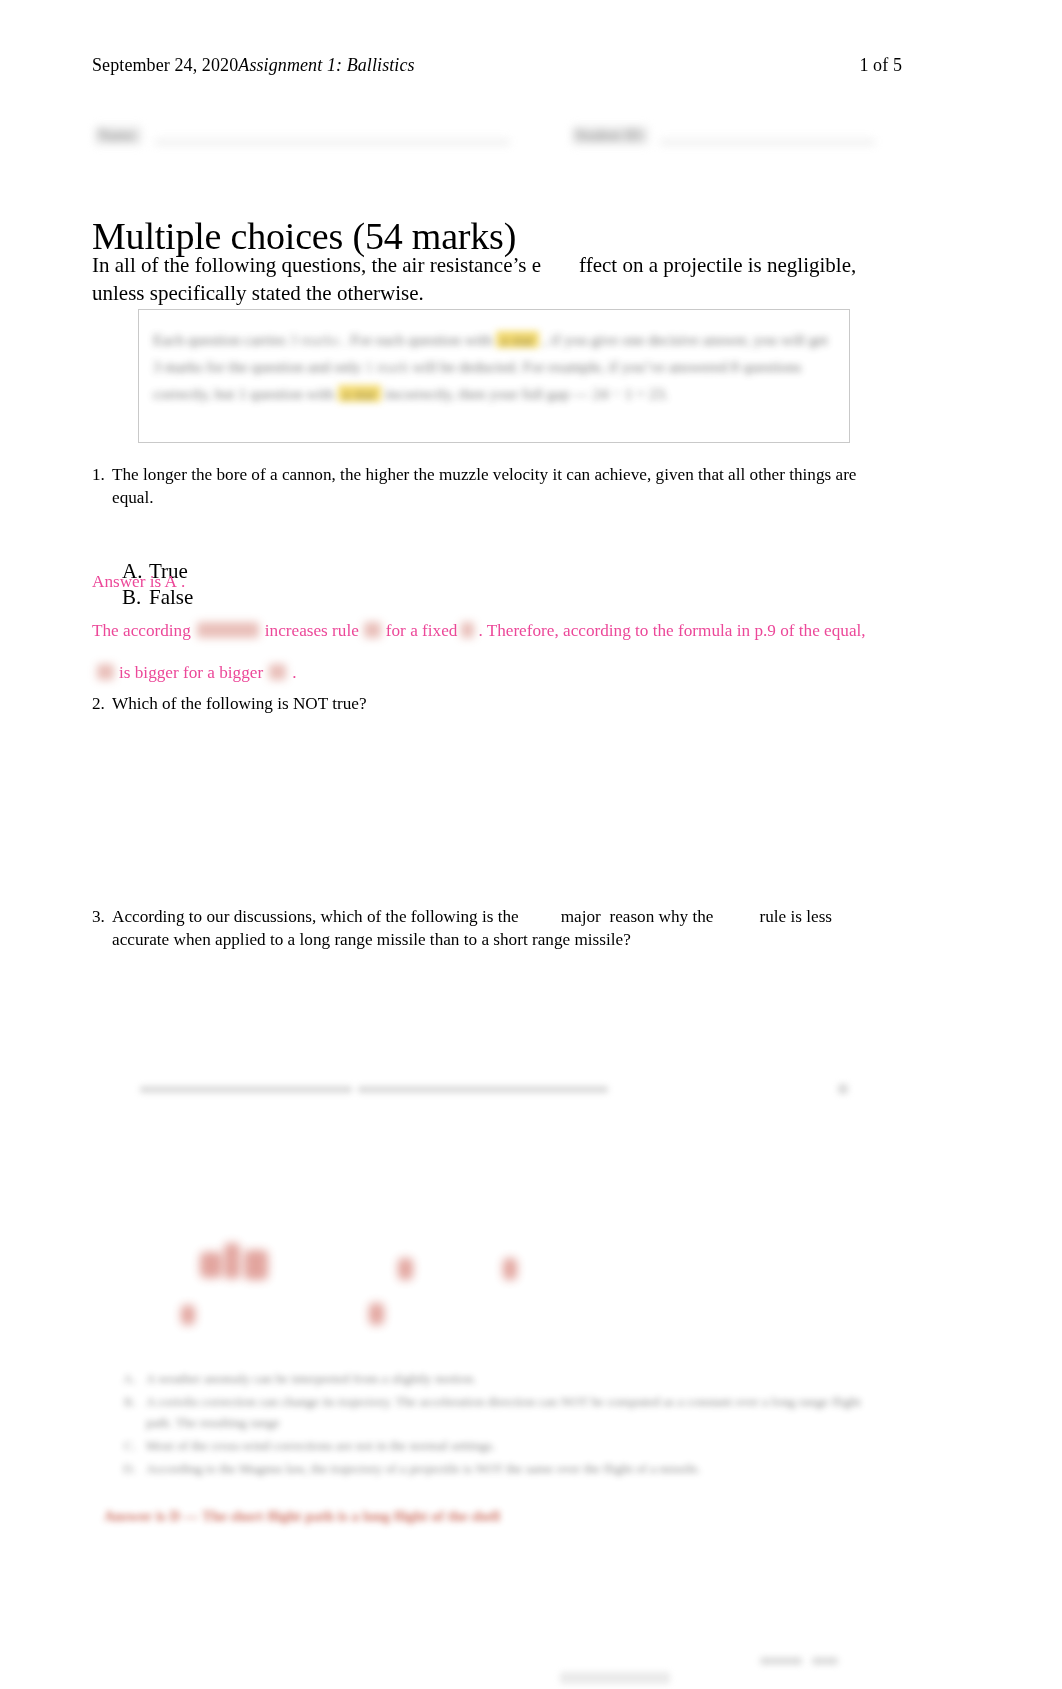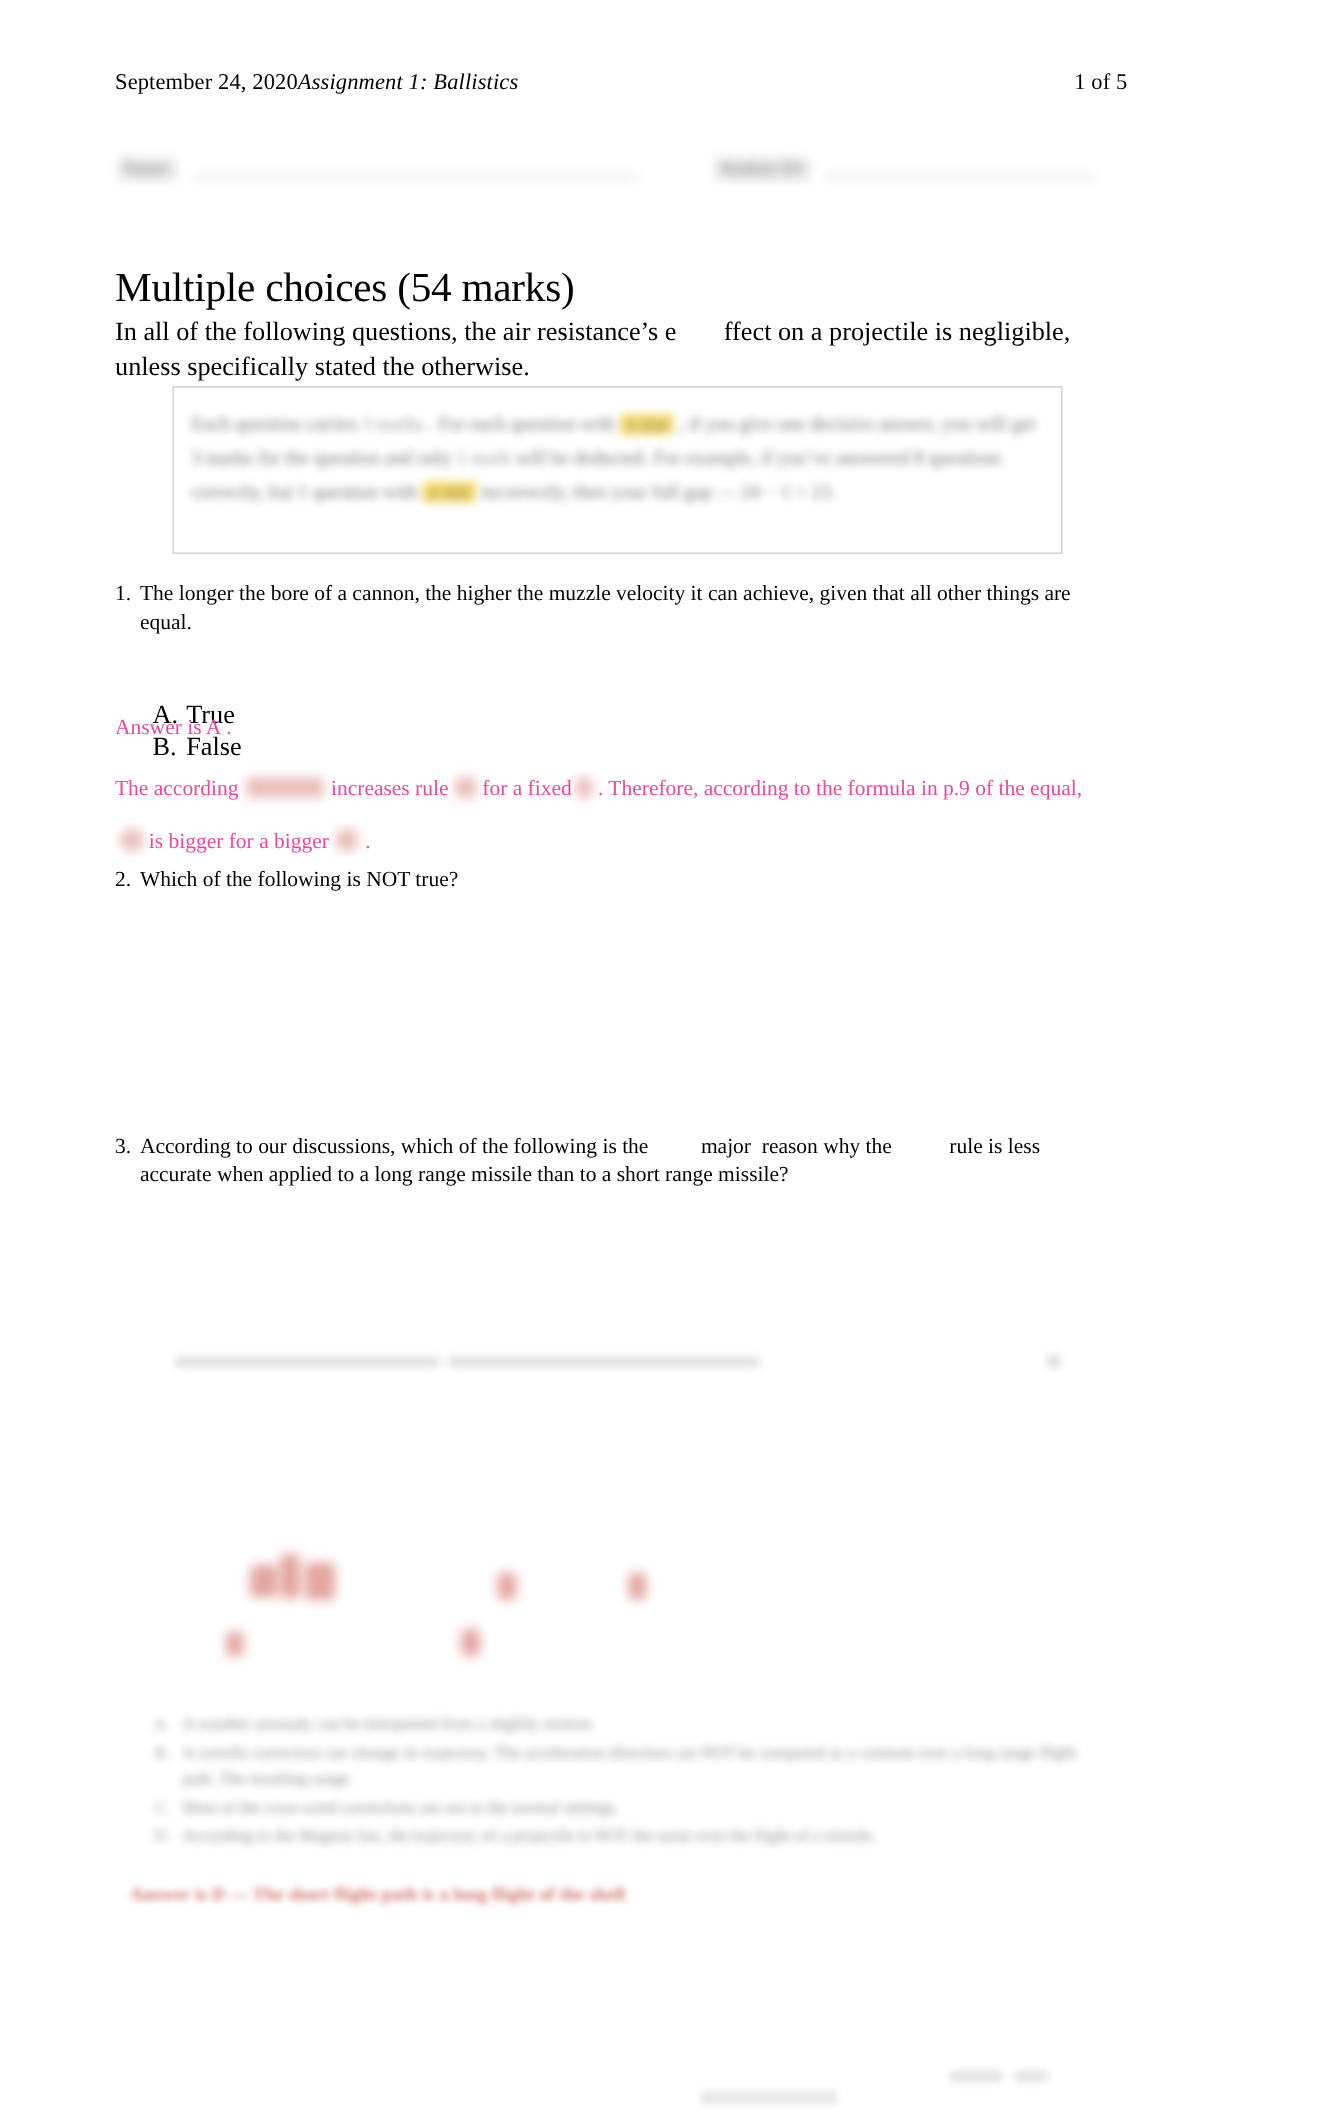--- a/index.html
+++ b/index.html
@@ -70,21 +70,21 @@
   }
   .idrow .rule.r1 { width: 355px; margin-left: 14px; }
   .idrow .rule.r2 { width: 215px; margin-left: 12px; }
   .idrow .gap { width: 62px; }
 
   
   .sec-title {
     position: absolute;
     left: 92px;
     top: 191px;
-    font-size: 33px;
+    font-size: 38px;
     font-weight: normal;
     letter-spacing: -0.2px;
     line-height: 1.1;
   }
 
   
   .intro {
     position: absolute;
     left: 92px;
     top: 252px;

